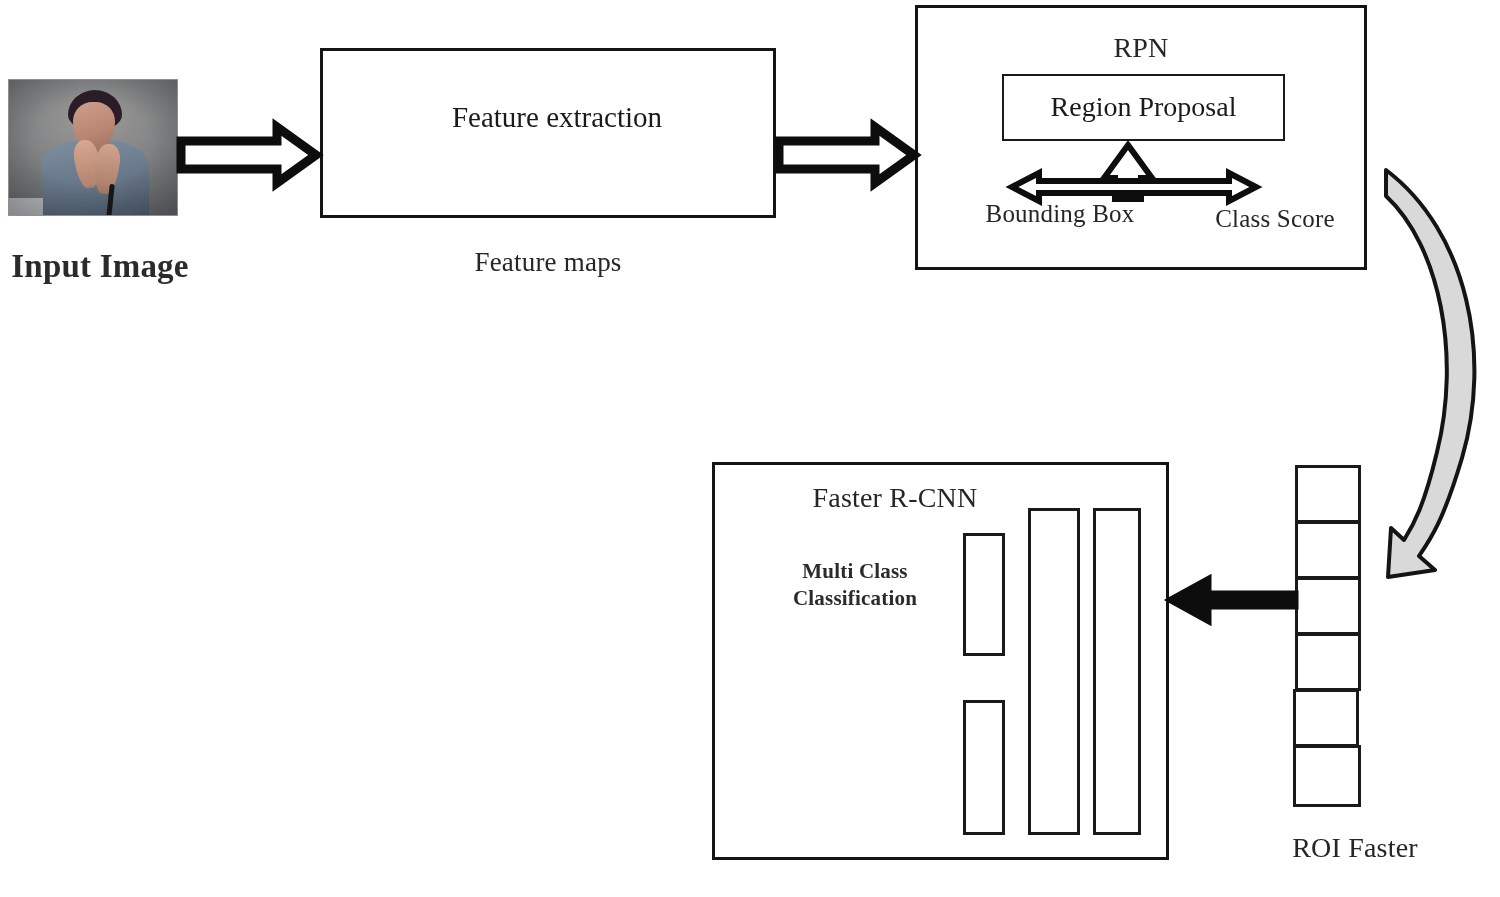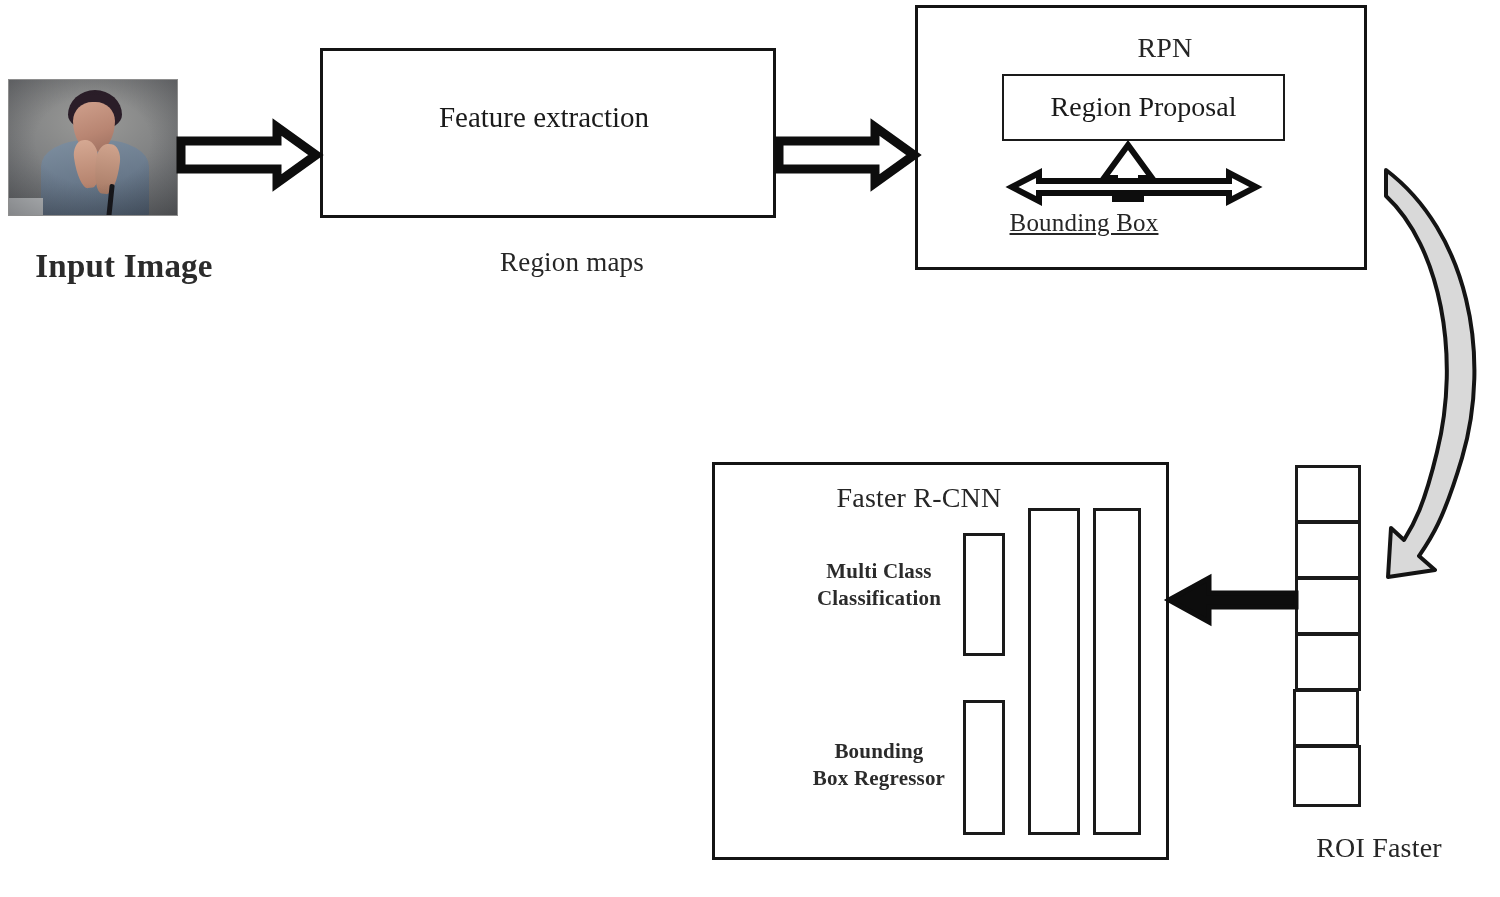--- a/index.html
+++ b/index.html
@@ -31,21 +31,20 @@
     box-sizing: border-box;
   }
   .lbl {
     position: absolute;
     text-align: center;
     color: #2b2b2b;
     font-weight: 700;
     line-height: 1.28;
     white-space: pre-line;
     letter-spacing: 0.2px;
-    margin-left: 24px;
   }
   .lbl.serif-plain { font-weight: 400; color: #262626; }
   .center-text {
     position: absolute;
     display: flex;
     align-items: center;
     justify-content: center;
     text-align: center;
     line-height: 1.3;
     white-space: pre-line;
@@ -125,39 +124,38 @@
     <div class="ph-deskL"></div>
     <div class="ph-vig"></div>
   </div>
 
   <div class="lbl" style="left:0px; top:245px; width:200px; font-size:33px;">Input Image</div>
 
   <div class="box" style="left:320px; top:48px; width:456px; height:170px;"></div>
   <div class="center-text serif-plain" style="left:320px; top:48px; width:456px; height:170px; font-size:29px; color:#262626;">
     
   </div>
-  <div class="center-text serif-plain" style="left:316px; top:100px; width:456px; height:36px; font-size:29px;">Feature extraction</div>
+  <div class="center-text serif-plain" style="left:329px; top:100px; width:456px; height:36px; font-size:29px;">Feature extraction</div>
 
-  <div class="lbl serif-plain" style="left:320px; top:245px; width:456px; font-size:27px;">Region maps</div>
+  <div class="lbl serif-plain" style="left:320px; top:245px; width:456px; font-size:27px;">Feature maps</div>
 
   <div class="box" style="left:915px; top:5px; width:452px; height:265px;"></div>
   <div class="lbl serif-plain" style="left:915px; top:30px; width:452px; font-size:28px;">RPN</div>
 
   <div class="thinbox" style="left:1002px; top:74px; width:283px; height:67px;"></div>
   <div class="center-text serif-plain" style="left:1002px; top:74px; width:283px; height:67px; font-size:28px;">Region Proposal</div>
 
-  <div class="lbl serif-plain" style="left:940px; top:207px; width:240px; font-size:25px;text-decoration:underline;">Bounding Box</div>
+  <div class="lbl serif-plain" style="left:940px; top:198px; width:240px; font-size:25px;">Bounding Box</div>
+  <div class="lbl serif-plain" style="left:1180px; top:203px; width:190px; font-size:25px;">Class Score</div>
 
   <div class="box" style="left:712px; top:462px; width:457px; height:398px;"></div>
   <div class="lbl serif-plain" style="left:730px; top:480px; width:330px; font-size:28px;">Faster R-CNN</div>
 
   <div class="lbl" style="left:745px; top:558px; width:220px; font-size:21px;">Multi Class
 Classification</div>
-  <div class="lbl" style="left:745px; top:738px; width:220px; font-size:21px;">Bounding
-Box Regressor</div>
 
   <div class="thinbox" style="left:963px; top:533px; width:42px; height:123px; border-width:3px;"></div>
   <div class="thinbox" style="left:963px; top:700px; width:42px; height:135px; border-width:3px;"></div>
   <div class="thinbox" style="left:1028px; top:508px; width:52px; height:327px; border-width:3px;"></div>
   <div class="thinbox" style="left:1093px; top:508px; width:48px; height:327px; border-width:3px;"></div>
 
   <div class="thinbox" style="left:1295px; top:465px; width:66px; height:58px; border-width:3px;"></div>
   <div class="thinbox" style="left:1295px; top:521px; width:66px; height:58px; border-width:3px;"></div>
   <div class="thinbox" style="left:1295px; top:577px; width:66px; height:58px; border-width:3px;"></div>
   <div class="thinbox" style="left:1295px; top:633px; width:66px; height:58px; border-width:3px;"></div>

